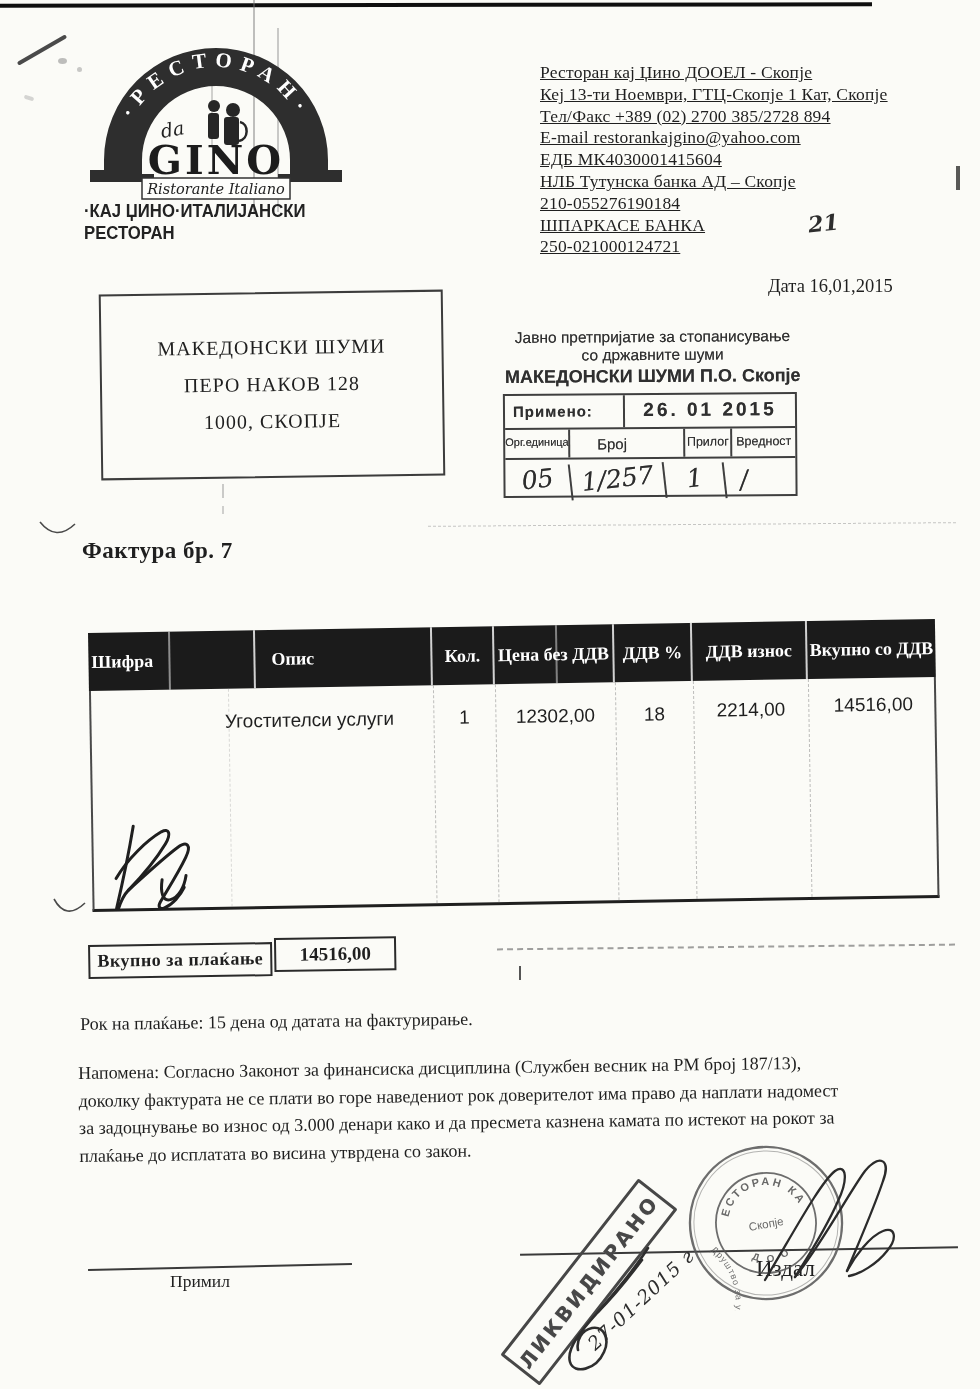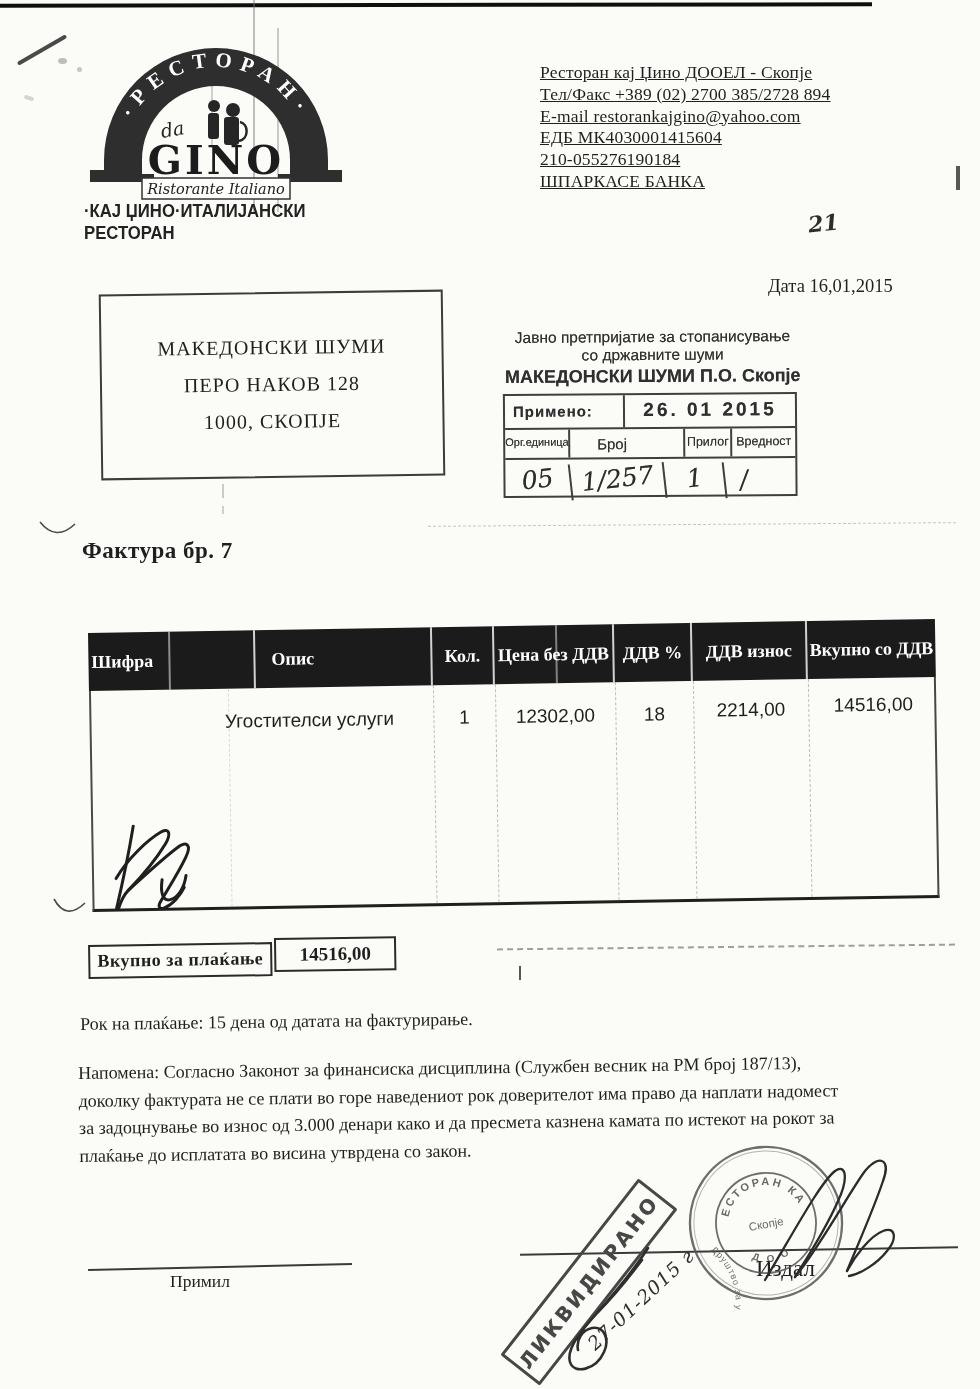--- a/index.html
+++ b/index.html
@@ -113,25 +113,28 @@
       <path d="M150 80 C159 82 159 97 149 99" fill="none" stroke="#262626" stroke-width="2.5"></path>
     </g>
     <text x="126" y="132" text-anchor="middle" font-family="DejaVu Serif, serif" font-weight="bold" font-size="40" letter-spacing="3" fill="#1c1c1c">GINO</text>
     <rect x="52" y="136" width="148" height="21" fill="#fdfdfb" stroke="#333" stroke-width="1.5"></rect>
     <text x="126" y="152" text-anchor="middle" font-family="DejaVu Serif, serif" font-style="italic" font-size="14.5" fill="#222">Ristorante Italiano</text>
   </svg>
   <div id="logo-caption" class="abs">·КАЈ ЏИНО·ИТАЛИЈАНСКИ РЕСТОРАН</div>
 
   <div id="supplier" class="abs serif">
     <div>Ресторан кај Џино ДООЕЛ - Скопје</div>
+    <div>Кеј 13-ти Ноември, ГТЦ-Скопје 1 Кат, Скопје</div>
     <div>Тел/Факс  +389 (02) 2700 385/2728 894</div>
     <div>E-mail  restorankajgino@yahoo.com</div>
     <div>ЕДБ  МК4030001415604</div>
+    <div>НЛБ Тутунска банка АД – Скопје</div>
     <div>210-055276190184</div>
     <div>ШПАРКАСЕ БАНКА</div>
+    <div>250-021000124721</div>
   </div>
   <div id="hw21" class="abs hand">21</div>
   <div id="date-label" class="abs serif">Дата 16,01,2015</div>
 
   <div id="recipient-box" class="abs">
     <div class="rline">МАКЕДОНСКИ ШУМИ</div>
     <div class="rline">ПЕРО НАКОВ 128</div>
     <div class="rline">1000, СКОПЈЕ</div>
   </div>
 

